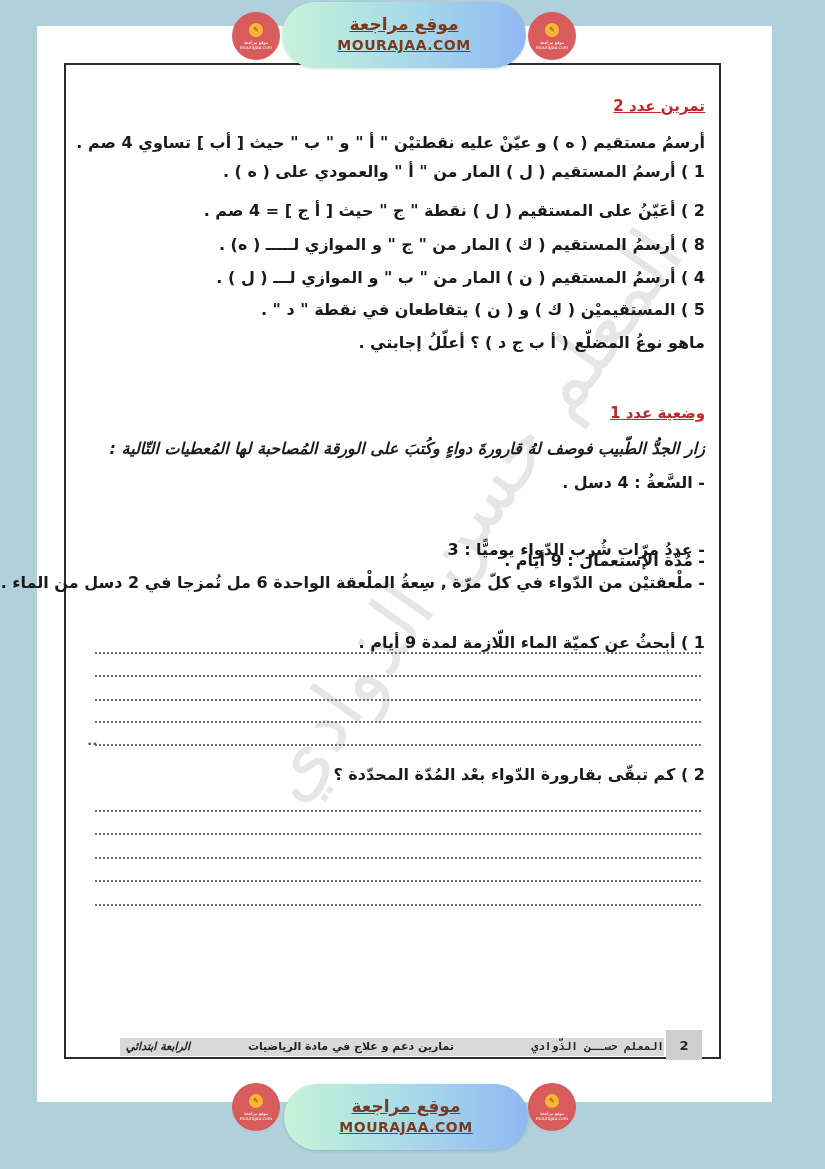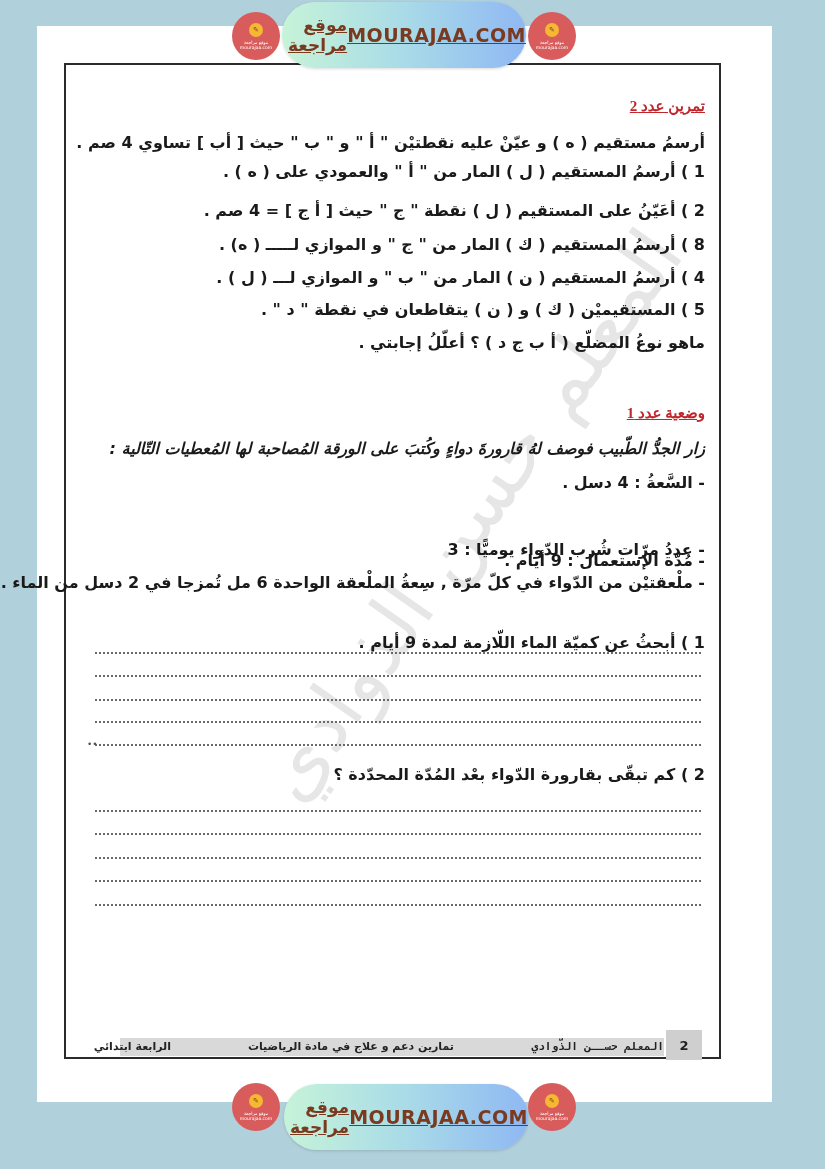--- a/index.html
+++ b/index.html
@@ -23,49 +23,49 @@
     font-family:"DejaVu Serif", serif; font-size:78px; color:#e6e6e6;
     white-space:nowrap; direction:rtl; pointer-events:none;
     text-align:center;
   }
   .text {
     position:absolute; right:120px; direction:rtl; text-align:right;
     font-family:"DejaVu Sans", sans-serif; font-weight:bold;
     font-size:16px; color:#1a1a1a; white-space:nowrap;
   }
   .heading {
-    color:#c0272d; text-decoration:underline; font-size:15px;font-family:Liberation Serif, serif;
+    color:#c0272d; text-decoration:underline; font-size:15px;
   }
   .dots {
     position:absolute; left:95px; width:606px; height:0;
     border-top:2.2px dotted #6a6a6a;
   }
   .footer-bar {
     position:absolute; left:120px; top:1038px; width:544px; height:18px;
     background:#d9d9d9; direction:rtl;
     font-family:"DejaVu Sans", sans-serif; font-weight:bold; font-size:11px; color:#222;
   }
   .footer-bar span { position:absolute; top:2px; white-space:nowrap; }
   .page-num {
     position:absolute; left:666px; top:1030px; width:36px; height:30px;
     background:#cfcfcf; font-weight:bold; font-size:13px; color:#222;
     display:flex; align-items:center; justify-content:center;
   }
   .banner {
     position:absolute; width:244px; height:66px; border-radius:34px;
     background:linear-gradient(90deg,#c6f3d8 0%,#a9dbe8 50%,#8fb8f3 100%);
-    display:flex; flex-direction:row; align-items:center; justify-content:center;
+    display:flex; flex-direction:column; align-items:center; justify-content:center;
     box-shadow:0 1px 3px rgba(0,0,0,.15);
   }
   .banner .ar {
     font-family:"DejaVu Sans", sans-serif; font-weight:bold; font-size:17px;
     color:#7a3a1f; text-decoration:underline; direction:rtl; line-height:20px;
   }
   .banner .en {
-    font-family:"DejaVu Sans", sans-serif; font-weight:bold; font-size:19px;
+    font-family:"DejaVu Sans", sans-serif; font-weight:bold; font-size:14px;
     color:#7a3a1f; text-decoration:underline; letter-spacing:0.5px; line-height:22px;
   }
   .logo {
     position:absolute; width:48px; height:48px; border-radius:50%;
     background:#d95c5c; display:flex; flex-direction:column; align-items:center; justify-content:center;
   }
   .logo .book {
     width:14px; height:14px; border-radius:50%; background:#f6b733;
     font-size:7px; color:#7a3a1f; display:flex; align-items:center; justify-content:center; font-weight:bold;
   }
@@ -122,21 +122,21 @@
 
 <div class="dots" style="top:810px;"></div>
 <div class="dots" style="top:833px;"></div>
 <div class="dots" style="top:857px;"></div>
 <div class="dots" style="top:880px;"></div>
 <div class="dots" style="top:904px;"></div>
 
 <div class="footer-bar">
   <span style="right:0px;font-family:Liberation Mono, monospace;">المعلم حســن الذّوادي</span>
   <span style="right:210px;">تمارين دعم و علاج في مادة الرياضيات</span>
-  <span style="right:493px;">الرابعة ابتدائي</span>
+  <span style="right:474px;font-style:italic;">الرابعة ابتدائي</span>
 </div>
 <div class="page-num">2</div>
 
 <div class="logo" style="left:232px;top:1083px;">
   <div class="book">✎</div>
   <div class="cap">موقع مراجعة mourajaa.com</div>
 </div>
 <div class="banner" style="left:284px;top:1084px;">
   <div class="ar">موقع مراجعة</div>
   <div class="en">MOURAJAA.COM</div>

